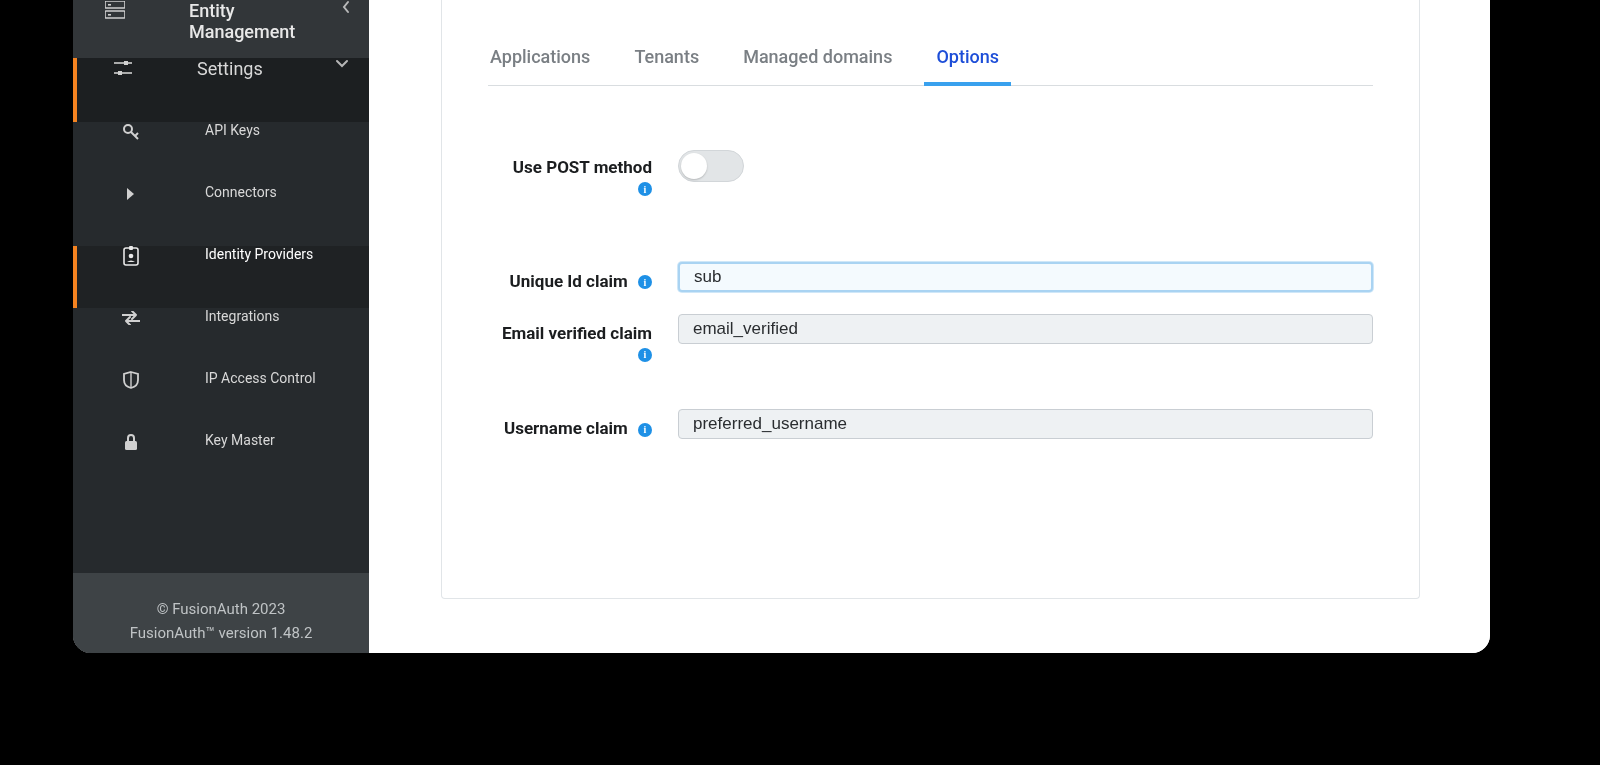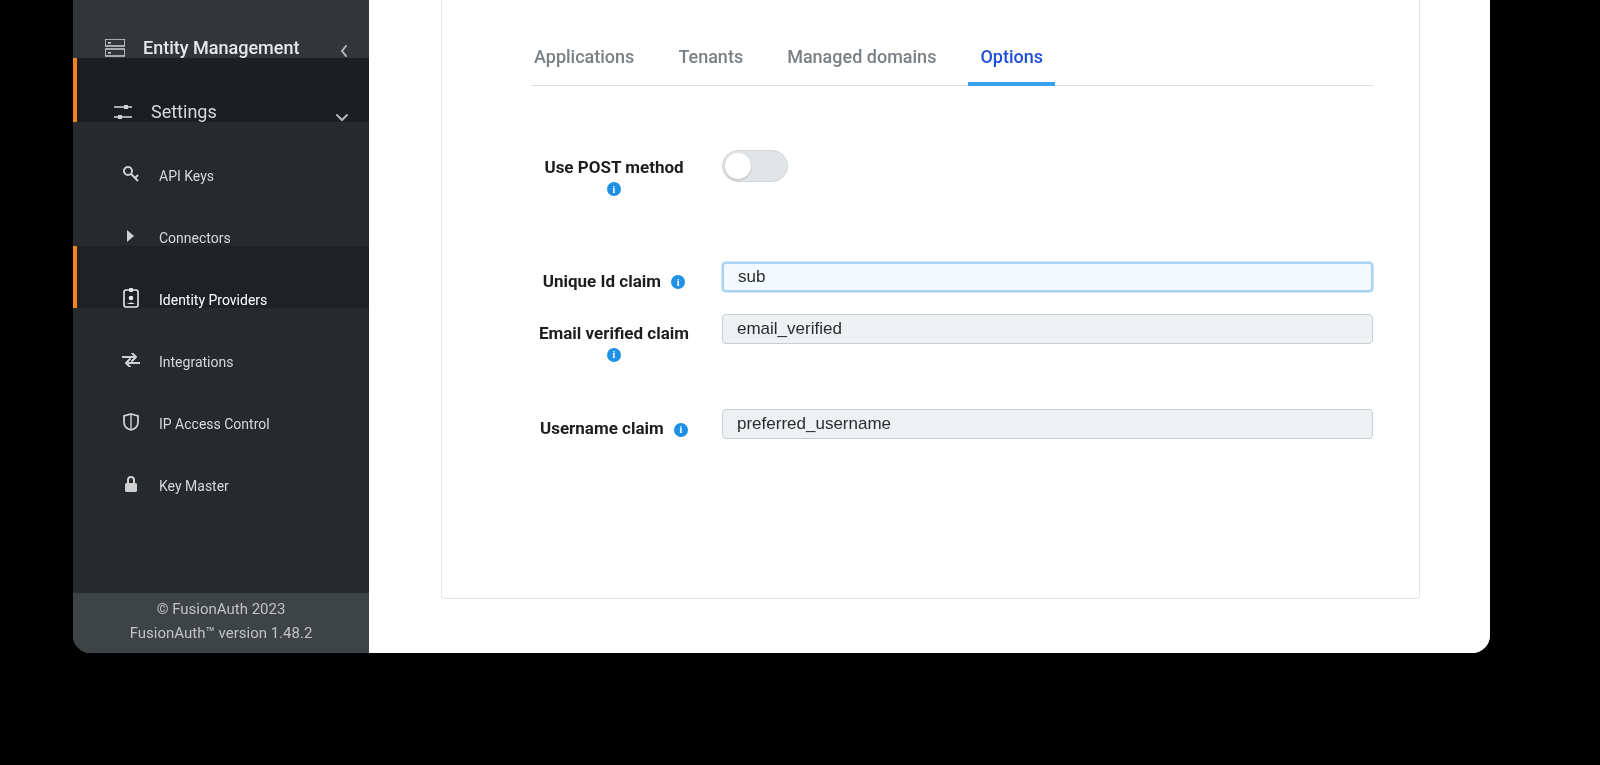--- a/index.html
+++ b/index.html
@@ -35,26 +35,27 @@
     flex-direction: column;
     position: relative;
     flex: 0 0 auto;
   }
   .sidebar-scroll {
     flex: 1 1 auto;
     overflow: hidden;
   }
   .side-item {
     display: flex;
-    align-items: flex-end;
+    align-items: flex-start;
     min-height: 60px;
     padding: 0 20px 0 32px;
     font-size: 18px;
     cursor: pointer;
     color: #d8d8d8;
+    gap: 46px;
   }
   .side-item.top {
     background: #323639;
     color: #e8e8e8;
     font-weight: 500;
     position: relative;
     min-height: 58px;
   }
   .side-item.top .chev {
     margin-left: auto;
@@ -101,41 +102,40 @@
     color: #d0d0d0;
   }
 
   .sidebar-footer {
     flex: 0 0 auto;
     background: #3e4346;
     color: #bfc3c5;
     text-align: center;
     font-size: 15px;
     line-height: 1.6;
-    padding: 4px 6px 8px 6px;
+    padding: 24px 6px 8px 6px;
   }
 
   
   .main {
     flex: 1 1 auto;
     background: #ffffff;
     position: relative;
     padding: 0;
   }
   .panel {
     position: absolute;
     left: 72px;
     right: 70px;
     top: 0;
     bottom: 54px;
     background: #fff;
     border: 1px solid #e1e5e8;
     border-top: none;
     border-radius: 0 0 4px 4px;
-    padding-left: 44px;
   }
   .panel-inner {
     padding: 0 46px 30px 46px;
   }
 
   
   .tabs {
     display: flex;
     gap: 40px;
     border-bottom: 1px solid #d9dde0;
@@ -169,21 +169,21 @@
   .row {
     display: flex;
     align-items: flex-start;
     margin-bottom: 22px;
   }
   .row.first { margin-bottom: 64px; }
   .row.extra-gap { margin-bottom: 46px; }
   .label-col {
     width: 176px;
     flex: 0 0 auto;
-    text-align: center;
+    text-align: right;
     padding-right: 12px;
     padding-top: 9px;
     font-size: 17px;
     font-weight: 700;
     color: #1b1d1f;
   }
   .label-col .label-line {
     display: inline;
   }
   .info-icon {

